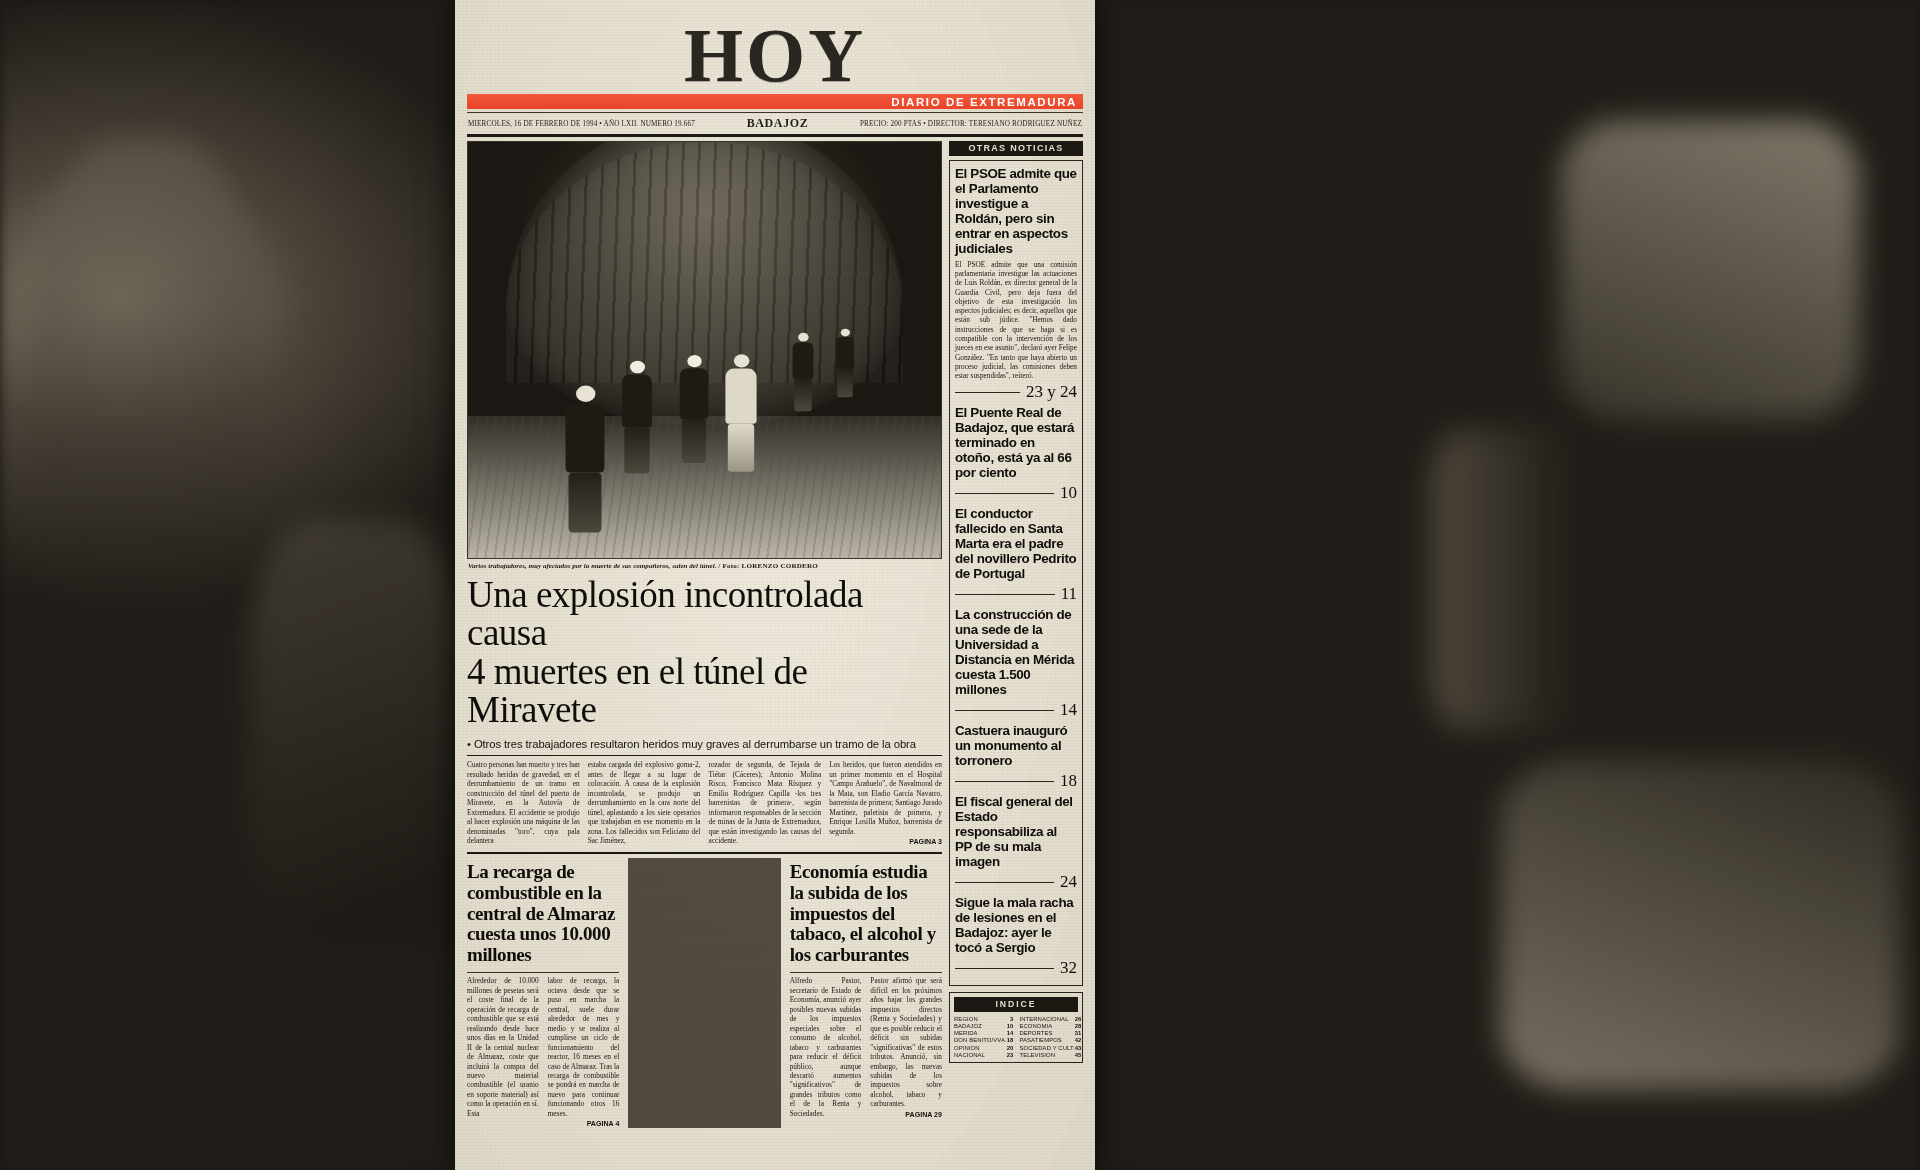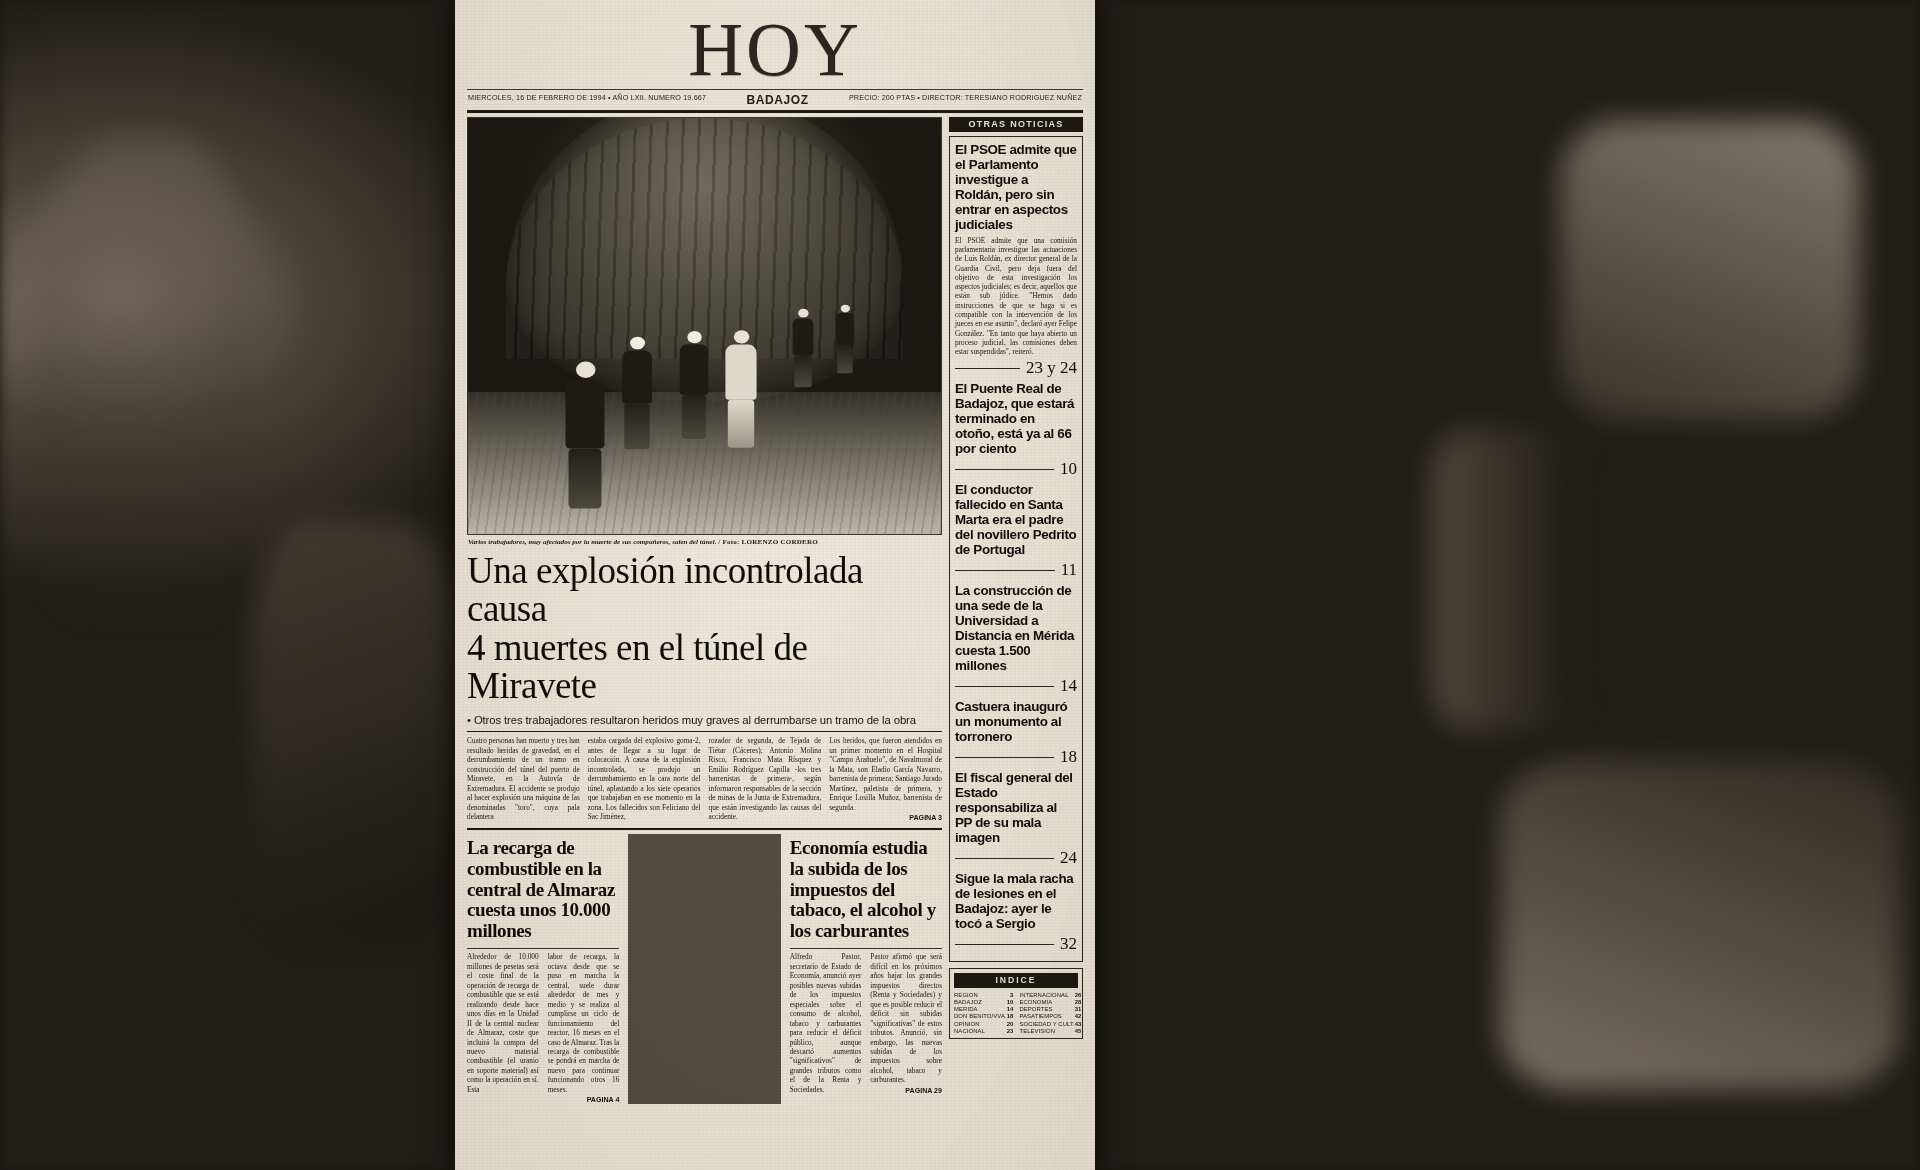--- a/index.html
+++ b/index.html
@@ -57,48 +57,49 @@
       repeating-linear-gradient(90deg, rgba(120,108,86,.035) 0 1px, rgba(255,255,255,0) 1px 4px),
       radial-gradient(ellipse at 50% 40%, rgba(255,255,255,.10), rgba(120,105,75,.13));
     mix-blend-mode: multiply;
   }
 
   
   .masthead { position: relative; padding-top: 6px; }
   .hoy {
     text-align: center;
     font-family: "Liberation Serif", serif;
-    font-weight: 400;
+    font-weight: 700;
     font-size: 76px;
     letter-spacing: 3px;
     line-height: .98;
     color: #2a2620;
-    margin: 6px 0 2px 0;
+    margin: 12px 0 2px 0;
     text-shadow: 0 1px 0 rgba(0,0,0,.25);
   }
   .redbar {
     position: relative;
     height: 15px;
     background: linear-gradient(180deg,#f2573a,#e8442a);
     margin: 0 0 2px 0;
   }
   .redbar span {
     position: absolute; right: 6px; top: 50%;
     transform: translateY(-52%);
     color: #fff;
     font-weight: 700;
     font-size: 11.5px;
     letter-spacing: 1.6px;
     white-space: nowrap;
   }
   .rule-thin { height: 1px; background: #3a342a; margin: 3px 0 2px; }
   .infoline {
-    display: flex; align-items: flex-start; justify-content: space-between;
+    display: flex; align-items: center; justify-content: space-between;
     font-size: 7.2px; letter-spacing: .15px; color: #221e18;
     padding: 1px 1px 2px;
+    font-family: Liberation Serif, serif;
   }
   .infoline .left  { white-space: nowrap; }
   .infoline .mid   { font-weight: 700; font-size: 12px; letter-spacing: .6px; }
   .infoline .right { white-space: nowrap; }
   .rule-thick { height: 2.4px; background: #1d1a14; margin: 1px 0 4px; }
 
   
   .body-grid { display: flex; gap: 7px; }
   .left-col  { width: 480px; }
   .right-col { width: 134px; }
@@ -285,20 +286,23 @@
   <div class="backdrop-shape bs2"></div>
   <div class="backdrop-shape bs3"></div>
   <div class="backdrop-shape bs4"></div>
   <div class="backdrop-shape bs5"></div>
 
   <div class="page">
     <div class="paper-tex"></div>
 
     <div class="masthead">
       <div class="hoy">HOY</div>
+      <div class="redbar">
+        <span>DIARIO DE EXTREMADURA</span>
+      </div>
       <div class="rule-thin"></div>
       <div class="infoline">
         <div class="left">MIERCOLES, 16 DE FEBRERO DE 1994 • AÑO LXII. NUMERO 19.667</div>
         <div class="mid">BADAJOZ</div>
         <div class="right">PRECIO: 200 PTAS • DIRECTOR: TERESIANO RODRIGUEZ NUÑEZ</div>
       </div>
       <div class="rule-thick"></div>
     </div>
 
     <div class="body-grid">

